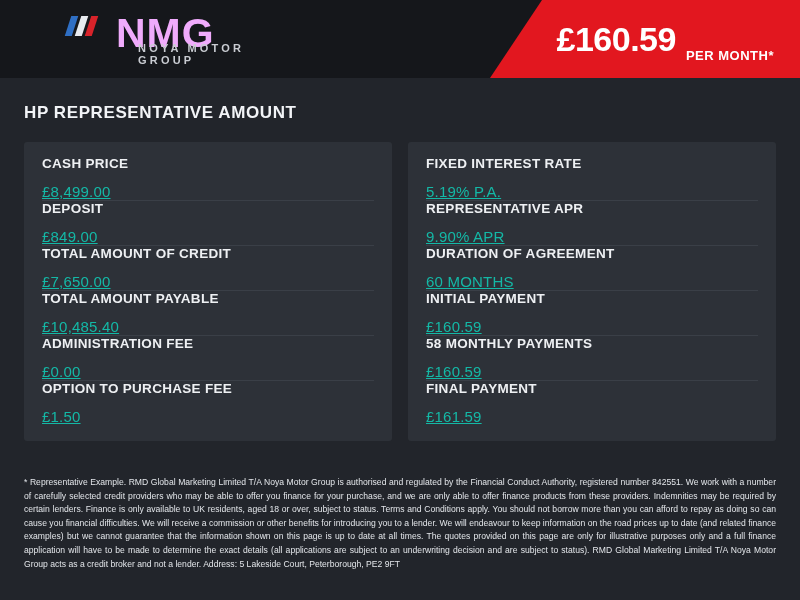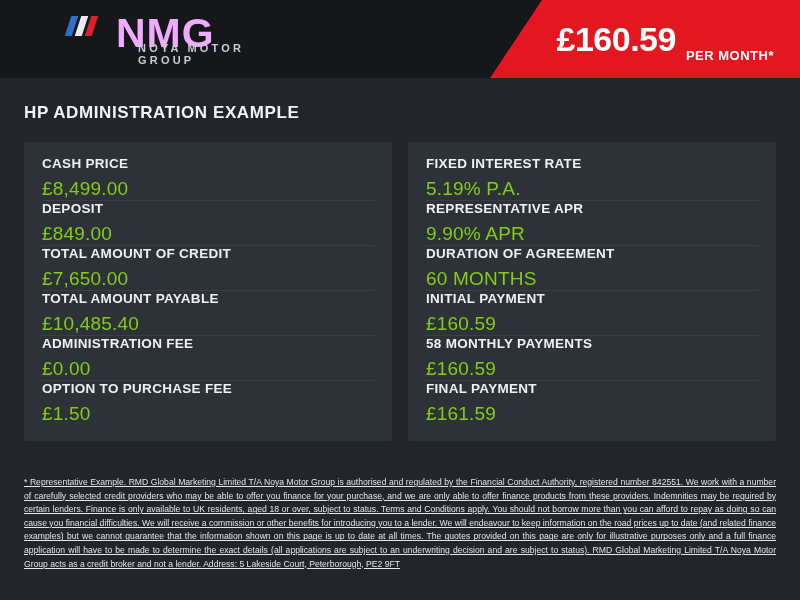--- a/index.html
+++ b/index.html
@@ -140,37 +140,38 @@
     flex-direction: column;
   }
   .row:last-child { border-bottom: none; }
   .row-label {
     font-size: 13.5px;
     font-weight: bold;
     color: #eef0f3;
     letter-spacing: 0.3px;
   }
   .row-value {
-    font-size: 19px;
-    color: #84cc16;
+    font-size: 15px;
+    color: #14b8a6;
     letter-spacing: 0.2px;
+    text-decoration: underline;
   }
 
   
   .disclaimer {
     position: absolute;
     left: 24px;
     top: 476px;
     width: 752px;
     font-size: 8.6px;
     line-height: 13.6px;
     color: #e3e6ea;
     text-align: justify;
   }
-  .disclaimer p { margin: 0; text-decoration: underline; }
+  .disclaimer p { margin: 0; }
 </style>
 </head>
 <body>
 
 <div class="page">
 
   <div class="header">
     <div class="logo-wrap">
       <div class="logo-stripes">
         <span class="stripe s1"></span>
@@ -180,21 +181,21 @@
       <div class="logo-nmg">NMG</div>
       <div class="logo-sub">NOYA MOTOR GROUP</div>
     </div>
 
     <div class="price-banner">
       <span class="price-amount">£160.59</span>
       <span class="price-per">PER MONTH*</span>
     </div>
   </div>
 
-  <div class="title">HP ADMINISTRATION EXAMPLE</div>
+  <div class="title">HP REPRESENTATIVE AMOUNT</div>
 
   <div class="panels">
 
     <div class="panel">
       <div class="row">
         <span class="row-label">CASH PRICE</span>
         <span class="row-value">£8,499.00</span>
       </div>
       <div class="row">
         <span class="row-label">DEPOSIT</span>

